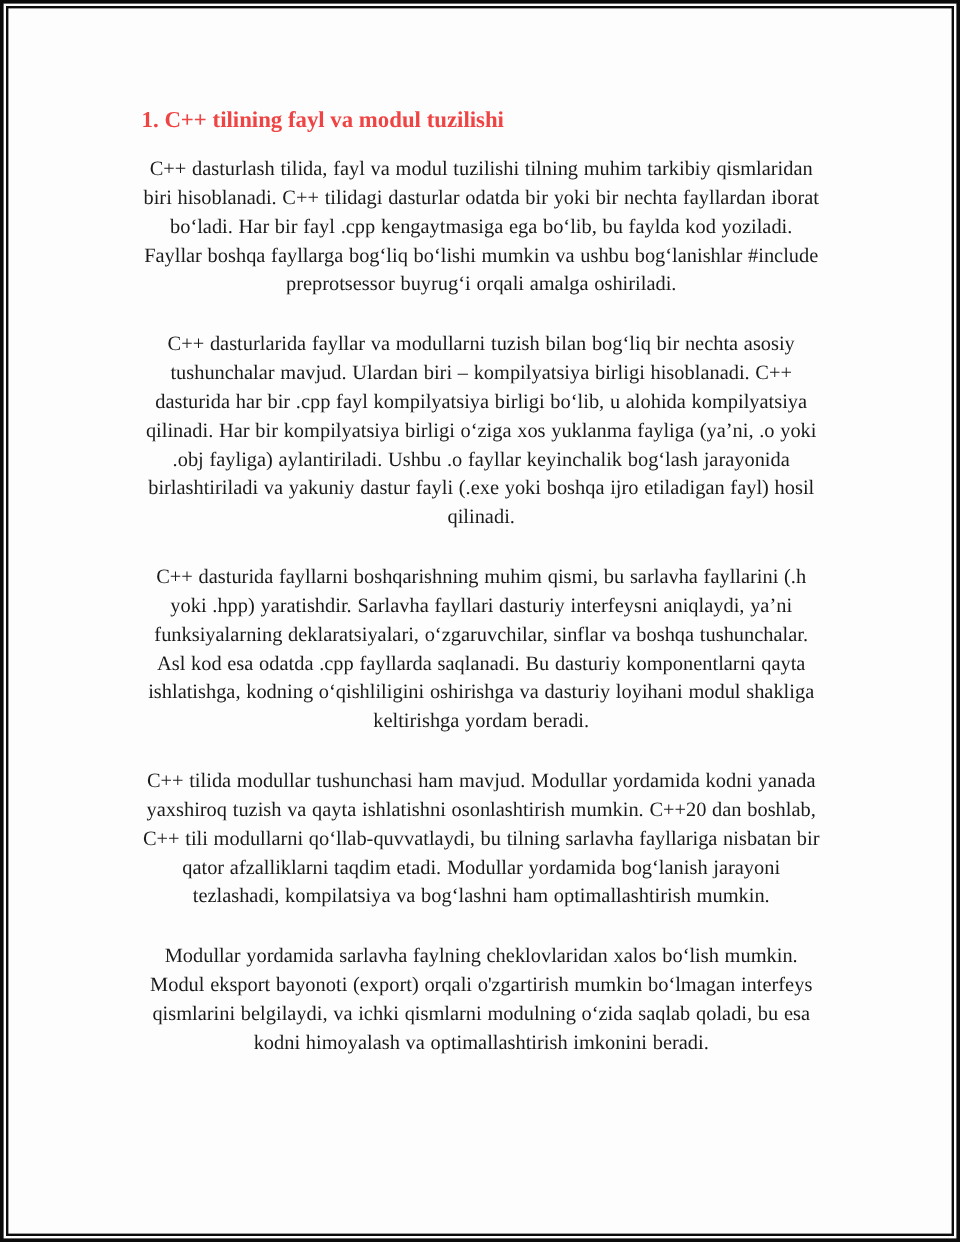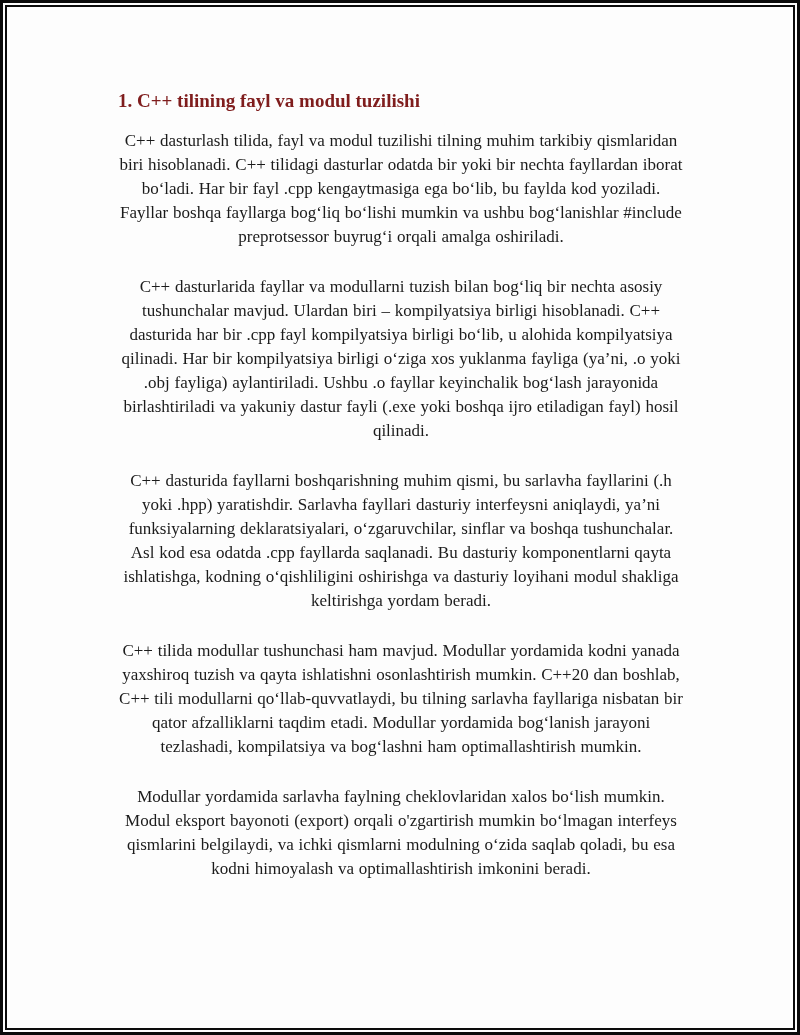--- a/index.html
+++ b/index.html
@@ -35,21 +35,21 @@
     left: 118px;
     top: 88px;
     width: 566px;
     color: #1b1b1b;
   }
   .doc-heading {
     font-size: 19px;
     line-height: 26px;
     font-weight: bold;
     margin: 0 0 15px 0;
-    color: #7f1d1d;
+    color: #ef4444;
   }
   .doc-paragraph {
     font-size: 17px;
     line-height: 24px;
     margin: 0 0 26px 0;
     text-align: center;
     word-spacing: 0.5px;
   }
   .doc-paragraph:last-child {
     margin-bottom: 0;

